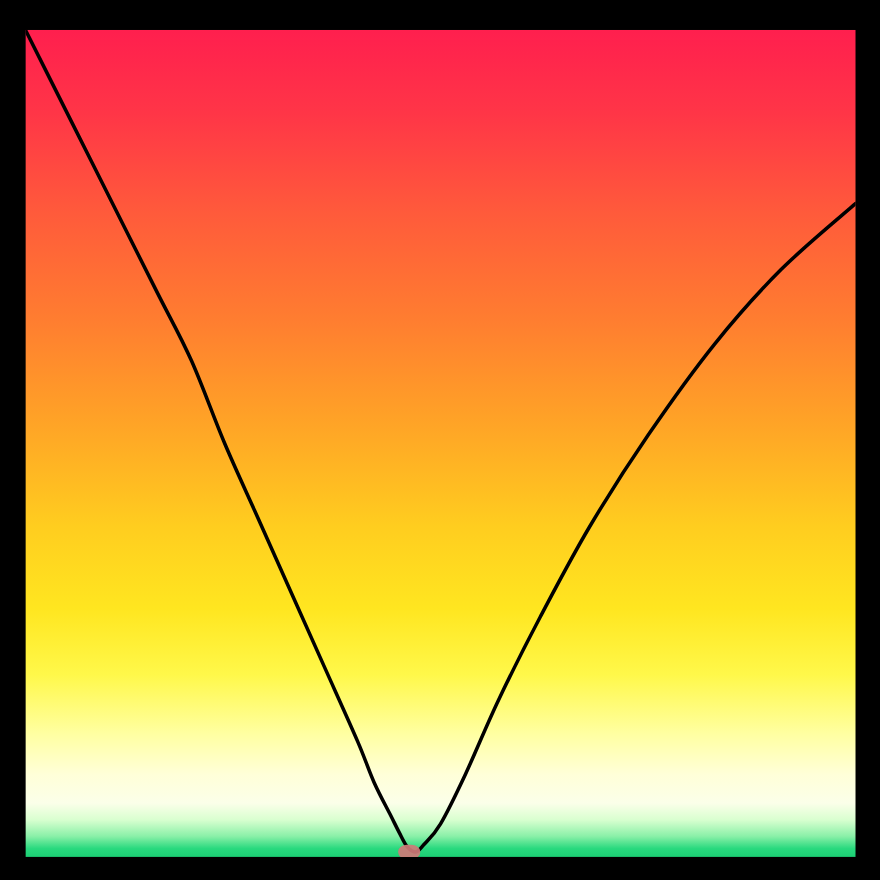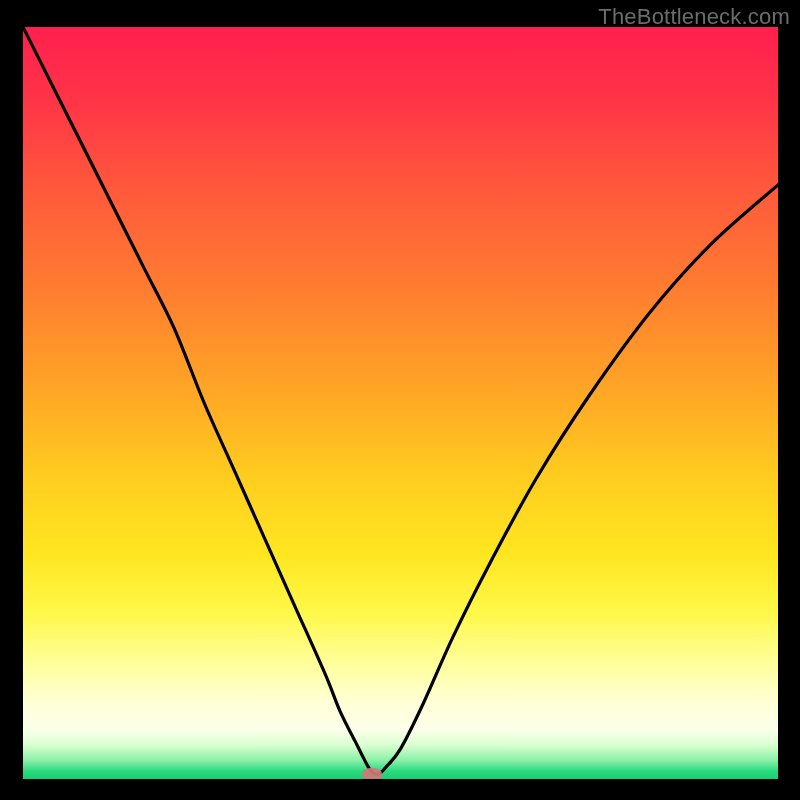--- a/index.html
+++ b/index.html
@@ -51,21 +51,20 @@
     height: 13px;
     border-radius: 8px / 6px;
     background: #cf7a78;
     opacity: 0.92;
   }
 </style>
 </head>
 <body>
 
 <div class="frame">
-  <div class="watermark">TheBottleneck.com</div>
 
   <div class="plot-outer">
     <div class="plot-inner">
       <svg id="plot-svg" width="755" height="752">
         <defs>
           <linearGradient id="bg-grad" x1="0" y1="0" x2="0" y2="1">
               <stop offset="0%" stop-color="#ff1f4e"></stop>
               <stop offset="10%" stop-color="#ff3547"></stop>
               <stop offset="22%" stop-color="#ff5a3b"></stop>
               <stop offset="35%" stop-color="#ff7d30"></stop>

